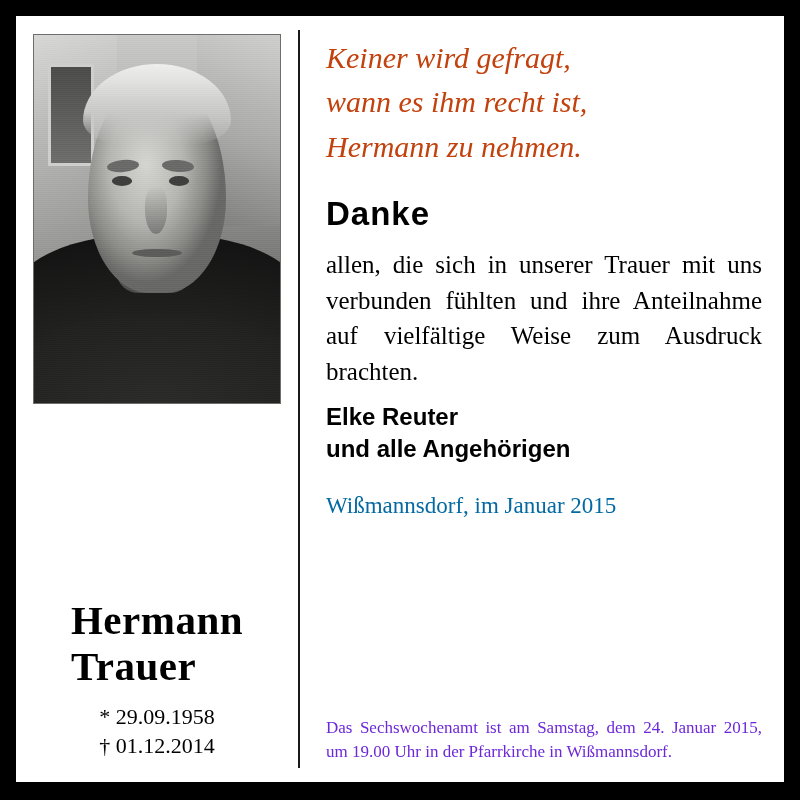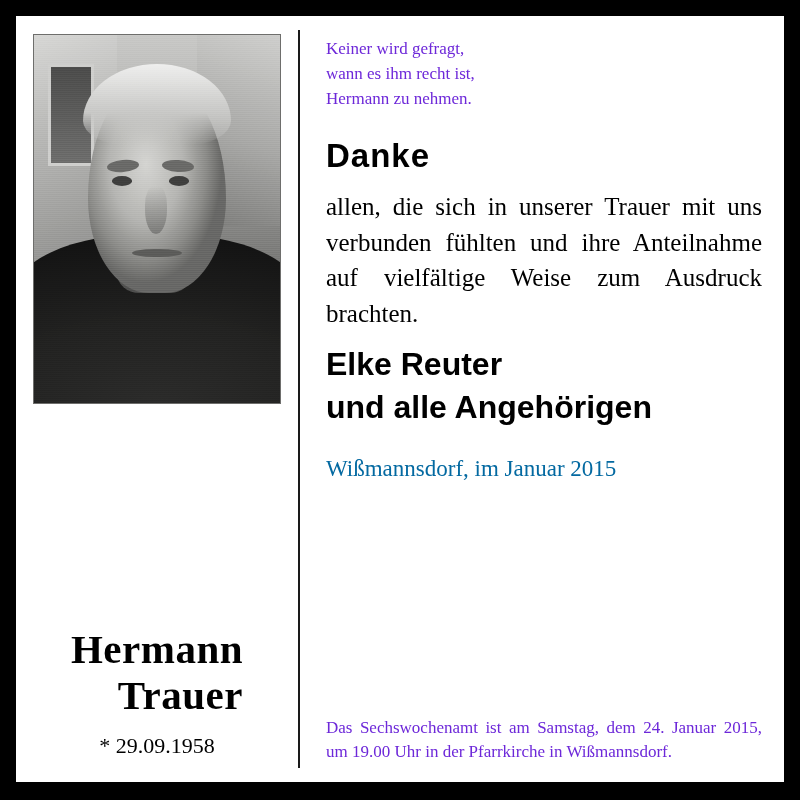--- a/index.html
+++ b/index.html
@@ -137,21 +137,21 @@
     background:
       repeating-linear-gradient(0deg, rgba(255,255,255,0.035) 0 1px, rgba(0,0,0,0.035) 1px 2px);
     mix-blend-mode: overlay;
   }
   .photo-frame {
     position: absolute; inset: 0;
     border: 1px solid #6e6e6c;
   }
   .left-spacer { flex: 1 1 auto; }
   .deceased-name {
-    text-align: right;
+    text-align: left;
     font-weight: bold;
     font-size: 41px;
     line-height: 1.12;
     color: #000000;
     letter-spacing: 0.5px;
     margin: 0 0 12px 0;
   }
   .dates {
     text-align: center;
     font-size: 22px;
@@ -162,23 +162,24 @@
   .left-bottom-pad { height: 12px; }
   
   .right-col {
     box-sizing: border-box;
     flex: 1 1 auto;
     padding: 20px 22px 12px 28px;
     display: flex;
     flex-direction: column;
   }
   .verse {
-    font-size: 17px;
+    font-style: italic;
+    font-size: 30px;
     line-height: 1.48;
-    color: #6d28d9;
+    color: #c2410c;
     margin-bottom: 26px;
   }
   .danke {
     font-family: "Liberation Sans", sans-serif;
     font-weight: bold;
     font-size: 33px;
     letter-spacing: 1px;
     color: #000000;
     margin: 0 0 14px 0;
   }
@@ -186,21 +187,21 @@
     font-size: 25px;
     line-height: 1.42;
     text-align: justify;
     text-align-last: left;
     color: #000000;
     margin-bottom: 12px;
   }
   .signature {
     font-family: "Liberation Sans", sans-serif;
     font-weight: bold;
-    font-size: 32px;
+    font-size: 24px;
     line-height: 1.32;
     color: #000000;
     margin-bottom: 26px;
   }
   .place-date {
     font-size: 23px;
     line-height: 1.3;
     color: #0369a1;
     margin-bottom: 30px;
   }
@@ -242,20 +243,21 @@
 
       <div class="left-spacer"></div>
 
       <div class="deceased-name">
         <div>Hermann</div>
         <div>Trauer</div>
       </div>
 
       <div class="dates">
         <div>* 29.09.1958</div>
+        <div>† 01.12.2014</div>
       </div>
       <div class="left-bottom-pad"></div>
     </div>
 
     <div class="divider"></div>
 
     <div class="right-col">
       <div class="verse">
         <div>Keiner wird gefragt,</div>
         <div>wann es ihm recht ist,</div>

